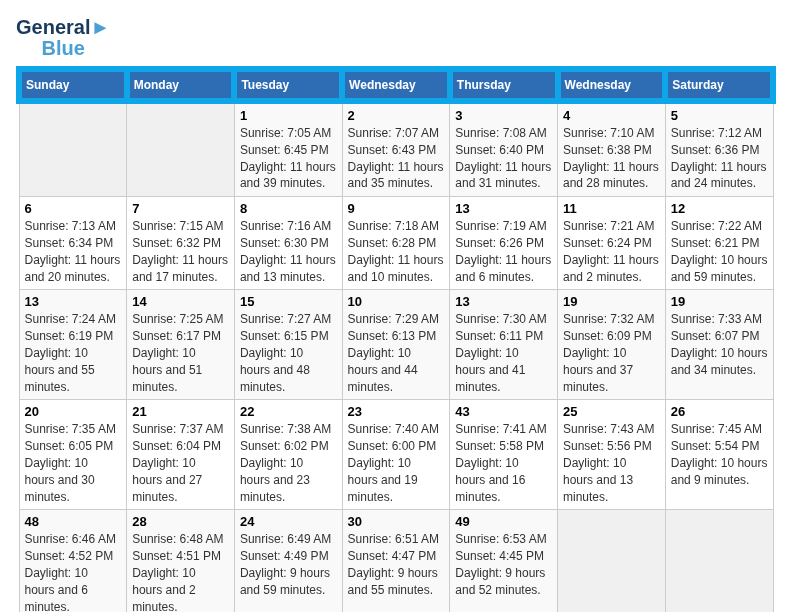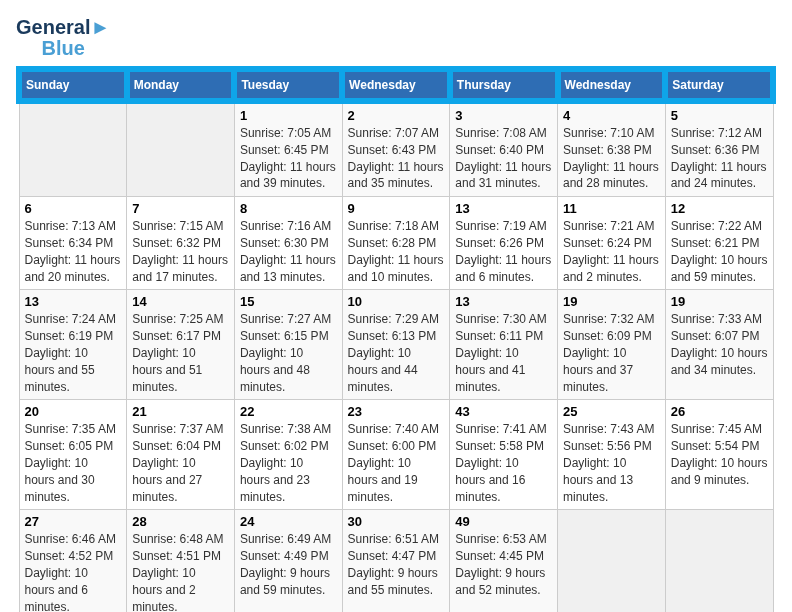--- a/index.html
+++ b/index.html
@@ -218,21 +218,21 @@
           <span class="day-number">25</span>
           <div class="day-info">Sunrise: 7:43 AM<br>Sunset: 5:56 PM<br>Daylight: 10 hours and 13 minutes.</div>
         </td>
         <td>
           <span class="day-number">26</span>
           <div class="day-info">Sunrise: 7:45 AM<br>Sunset: 5:54 PM<br>Daylight: 10 hours and 9 minutes.</div>
         </td>
       </tr>
       <tr>
         <td>
-          <span class="day-number">27</span>
+          <span class="day-number">48</span>
           <div class="day-info">Sunrise: 6:46 AM<br>Sunset: 4:52 PM<br>Daylight: 10 hours and 6 minutes.</div>
         </td>
         <td>
           <span class="day-number">28</span>
           <div class="day-info">Sunrise: 6:48 AM<br>Sunset: 4:51 PM<br>Daylight: 10 hours and 2 minutes.</div>
         </td>
         <td>
           <span class="day-number">24</span>
           <div class="day-info">Sunrise: 6:49 AM<br>Sunset: 4:49 PM<br>Daylight: 9 hours and 59 minutes.</div>
         </td>

